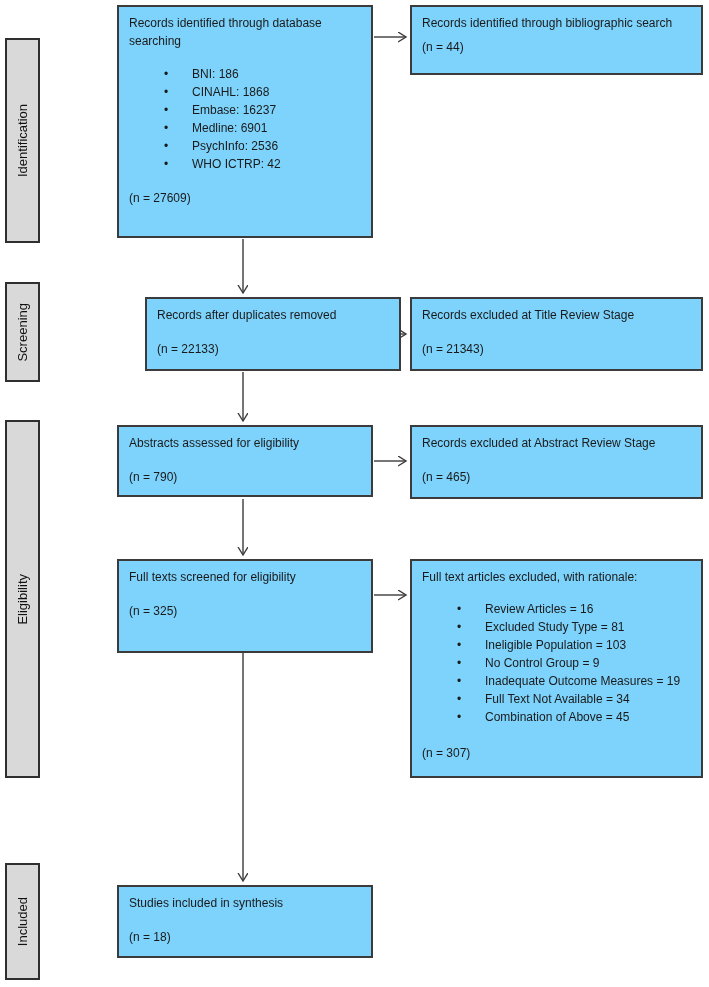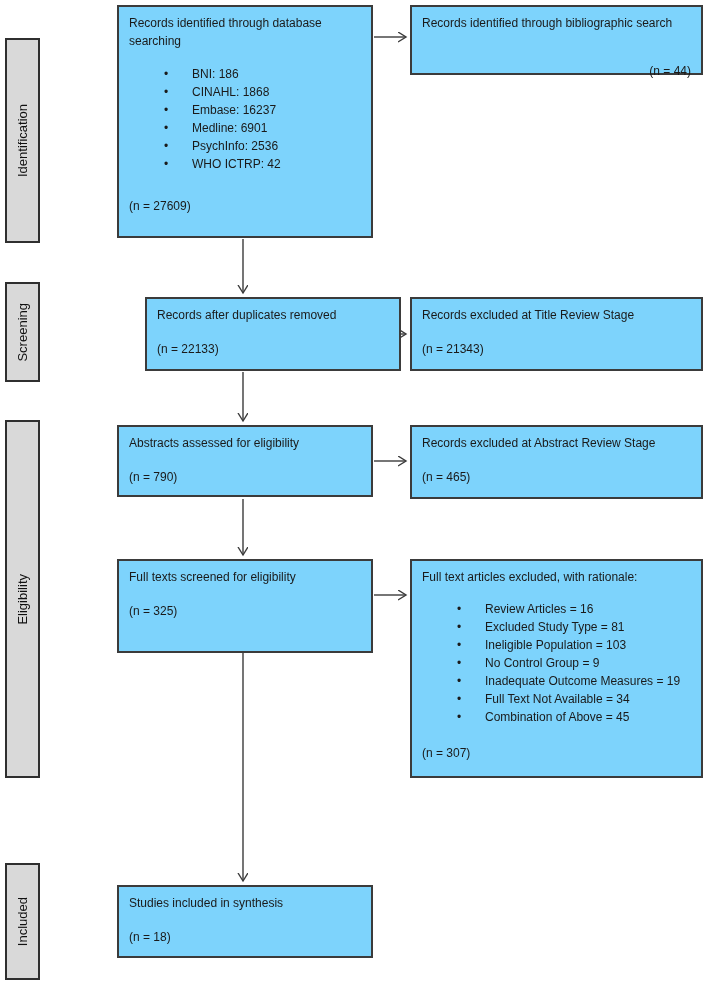--- a/index.html
+++ b/index.html
@@ -69,21 +69,21 @@
   <div class="box" style="left:117px; top:5px; width:256px; height:233px;">
     <div class="title">Records identified through database searching</div>
     <div class="bullets" style="margin-top:15px;">
       <div class="bullet">BNI: 186</div>
       <div class="bullet">CINAHL: 1868</div>
       <div class="bullet">Embase: 16237</div>
       <div class="bullet">Medline: 6901</div>
       <div class="bullet">PsychInfo: 2536</div>
       <div class="bullet">WHO ICTRP: 42</div>
     </div>
-    <div class="count" style="margin-top:24px;">(n = 27609)</div>
+    <div class="count" style="margin-top:16px;">(n = 27609)</div>
   </div>
 
   <div class="box" style="left:117px; top:297px; width:256px; height:74px;margin-left:28px;">
     <div class="title">Records after duplicates removed</div>
     <div class="count count-gap">(n = 22133)</div>
   </div>
 
   <div class="box" style="left:117px; top:425px; width:256px; height:72px;">
     <div class="title">Abstracts assessed for eligibility</div>
     <div class="count count-gap">(n = 790)</div>
@@ -94,21 +94,21 @@
     <div class="count count-gap">(n = 325)</div>
   </div>
 
   <div class="box" style="left:117px; top:885px; width:256px; height:73px;">
     <div class="title">Studies included in synthesis</div>
     <div class="count count-gap">(n = 18)</div>
   </div>
 
   <div class="box" style="left:410px; top:5px; width:293px; height:70px;">
     <div class="title">Records identified through bibliographic search</div>
-    <div class="count" style="margin-top:30px;text-align:right;">(n = 44)</div>
+    <div class="count" style="margin-top:6px;">(n = 44)</div>
   </div>
 
   <div class="box" style="left:410px; top:297px; width:293px; height:74px;">
     <div class="title">Records excluded at Title Review Stage</div>
     <div class="count count-gap">(n = 21343)</div>
   </div>
 
   <div class="box" style="left:410px; top:425px; width:293px; height:74px;">
     <div class="title">Records excluded at Abstract Review Stage</div>
     <div class="count count-gap">(n = 465)</div>

